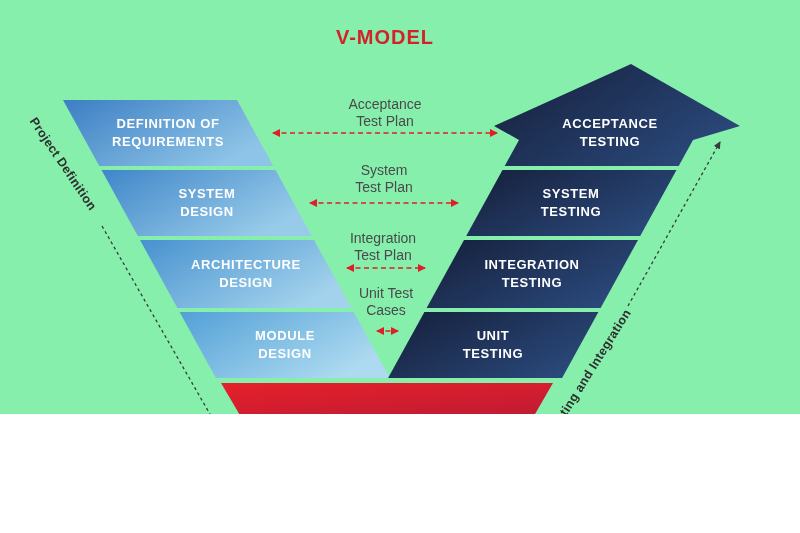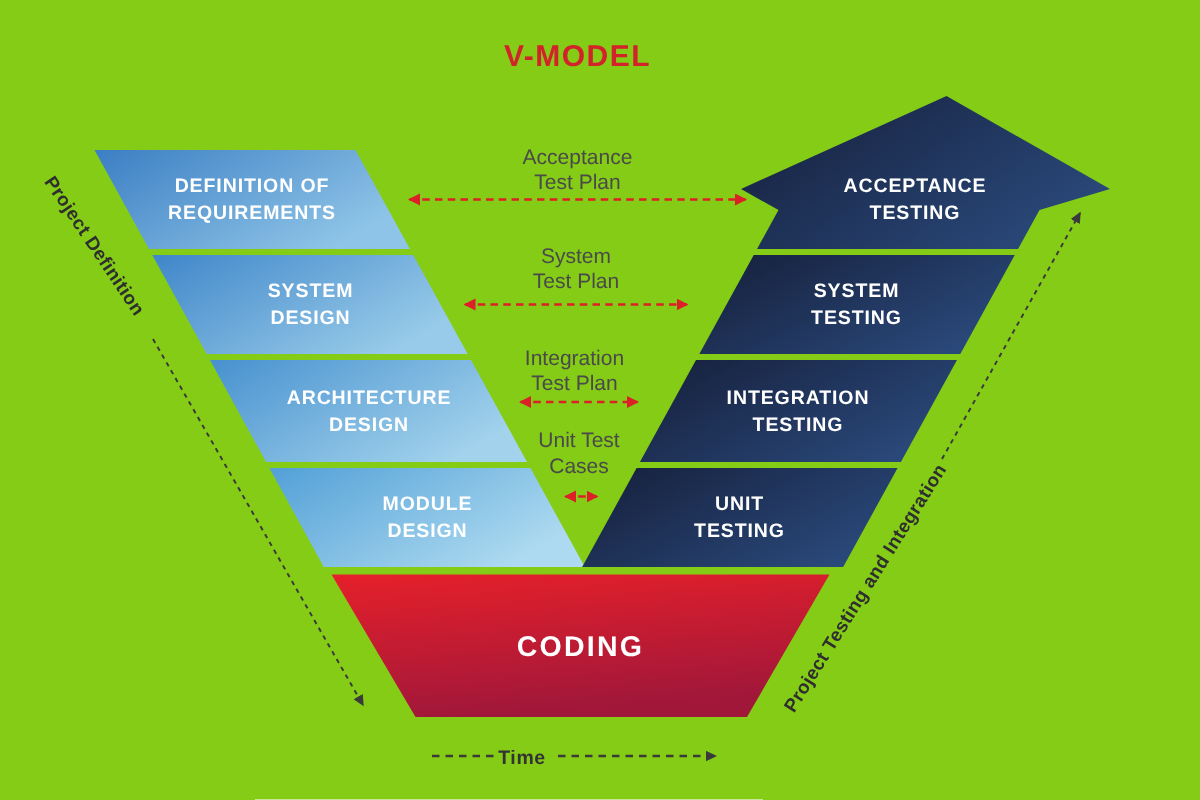--- a/index.html
+++ b/index.html
@@ -1,16 +1,16 @@
 <!DOCTYPE html>
 <html><head>
 <meta charset="utf-8">
 <style>
   html,body{margin:0;padding:0;background:#ffffff;}
-  .stage{width:800px;height:533px;position:relative;font-family:"Liberation Sans",sans-serif;background:#84cc16;overflow:hidden;}
+  .stage{width:800px;height:414px;position:relative;font-family:"Liberation Sans",sans-serif;background:#86efac;overflow:hidden;}
   svg{display:block;}
   .title{font:bold 20px "Liberation Sans",sans-serif;letter-spacing:1px;fill:#d3232a;text-anchor:middle;}
   .block-label{font:bold 13px "Liberation Sans",sans-serif;letter-spacing:.6px;fill:#ffffff;text-anchor:middle;}
   .coding-label{font:bold 19px "Liberation Sans",sans-serif;letter-spacing:1.5px;fill:#ffffff;text-anchor:middle;}
   .plan-label{font:14px "Liberation Sans",sans-serif;fill:#4a4a4a;text-anchor:middle;}
   .axis-label{font:bold 12.5px "Liberation Sans",sans-serif;fill:#2e2e2e;text-anchor:middle;letter-spacing:.3px;}
   .time-label{font:bold 13px "Liberation Sans",sans-serif;fill:#333333;text-anchor:middle;letter-spacing:.4px;}
   .red-dash{stroke-width:1.7;stroke-dasharray:5 3.5;fill:none;}
   .dark-dash{stroke-width:1.3;stroke-dasharray:3 3;fill:none;}
   .time-dash{stroke-width:1.6;stroke-dasharray:5 4;fill:none;}

